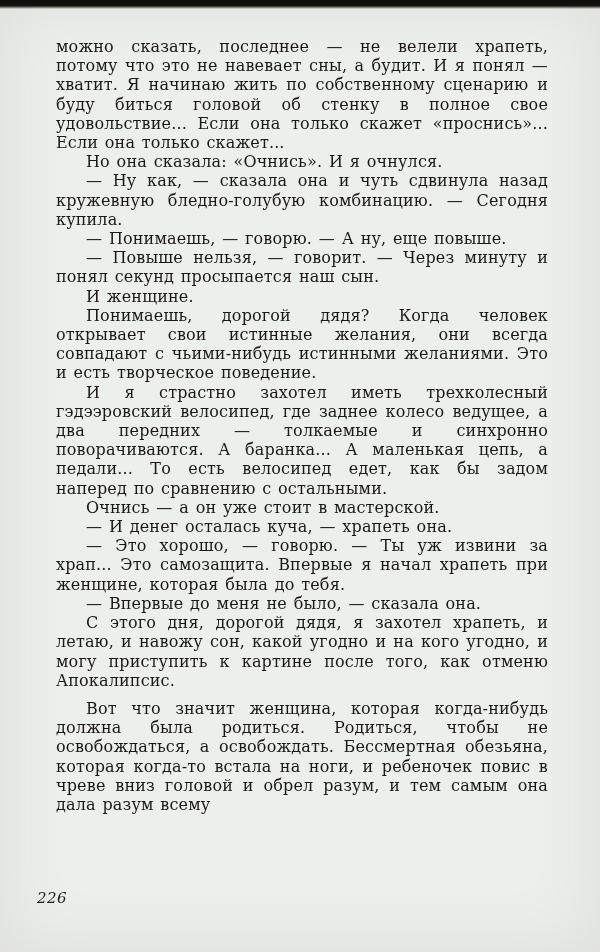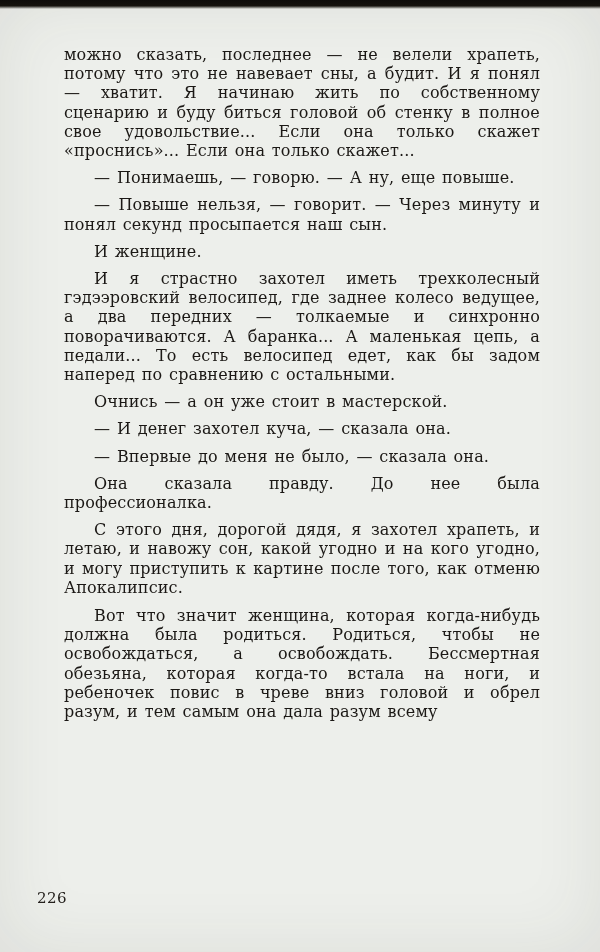--- a/index.html
+++ b/index.html
@@ -30,46 +30,50 @@
     top: 37px;
     left: 56px;
     width: 492px;
     font-size: 16px;
     line-height: 19.2px;
     text-align: justify;
     letter-spacing: 0.15px;
     word-spacing: 1.5px;
   }
   .text-block p {
-    margin: 8px;
+    margin: 0;
     text-indent: 30px;
   }
   .text-block p.no-indent { text-indent: 0; }
   .text-block p.space-before { margin-top: 9px; }
   .page-number {
     position: absolute;
     left: 37px;
     top: 889px;
     font-size: 15px;
     letter-spacing: 0.5px;
     color: #24201c;
+    font-style: italic;
   }
 </style>
 </head>
 <body>
 
 <div class="page">
   <div class="scan-edge-top"></div>
   <div class="text-block">
       <p class="no-indent">можно сказать, последнее — не велели храпеть, потому что это не навевает сны, а будит. И я понял — хватит. Я начинаю жить по собственному сценарию и буду биться головой об стенку в полное свое удовольствие... Если она только скажет «проснись»... Если она только скажет...</p>
+      <p class="">Но она сказала: «Очнись». И я очнулся.</p>
+      <p class="">— Ну как, — сказала она и чуть сдвинула назад кружевную бледно-голубую комбинацию. — Сегодня купила.</p>
       <p class="">— Понимаешь, — говорю. — А ну, еще повыше.</p>
       <p class="">— Повыше нельзя, — говорит. — Через минуту и понял секунд просыпается наш сын.</p>
       <p class="">И женщине.</p>
+      <p class="">Понимаешь, дорогой дядя? Когда человек открывает свои истинные желания, они всегда совпадают с чьими-нибудь истинными желаниями. Это и есть творческое поведение.</p>
       <p class="">И я страстно захотел иметь трехколесный гэдээровский велосипед, где заднее колесо ведущее, а два передних — толкаемые и синхронно поворачиваются. А баранка... А маленькая цепь, а педали... То есть велосипед едет, как бы задом наперед по сравнению с остальными.</p>
       <p class="">Очнись — а он уже стоит в мастерской.</p>
-      <p class="">— И денег захотел куча, — сказала она.</p>
+      <p class="">— И денег осталась куча, — храпеть она.</p>
+      <p class="">— Это хорошо, — говорю. — Ты уж извини за храп... Это самозащита. Впервые я начал храпеть при женщине, которая была до тебя.</p>
       <p class="">— Впервые до меня не было, — сказала она.</p>
-      <p class="">Она сказала правду. До нее была профессионалка.</p>
       <p class="">С этого дня, дорогой дядя, я захотел храпеть, и летаю, и навожу сон, какой угодно и на кого угодно, и могу приступить к картине после того, как отменю Апокалипсис.</p>
       <p class=" space-before">Вот что значит женщина, которая когда-нибудь должна была родиться. Родиться, чтобы не освобождаться, а освобождать. Бессмертная обезьяна, которая когда-то встала на ноги, и ребеночек повис в чреве вниз головой и обрел разум, и тем самым она дала разум всему</p>
     </div>
   <div class="page-number">226</div>
 </div>
 
 </body></html>

